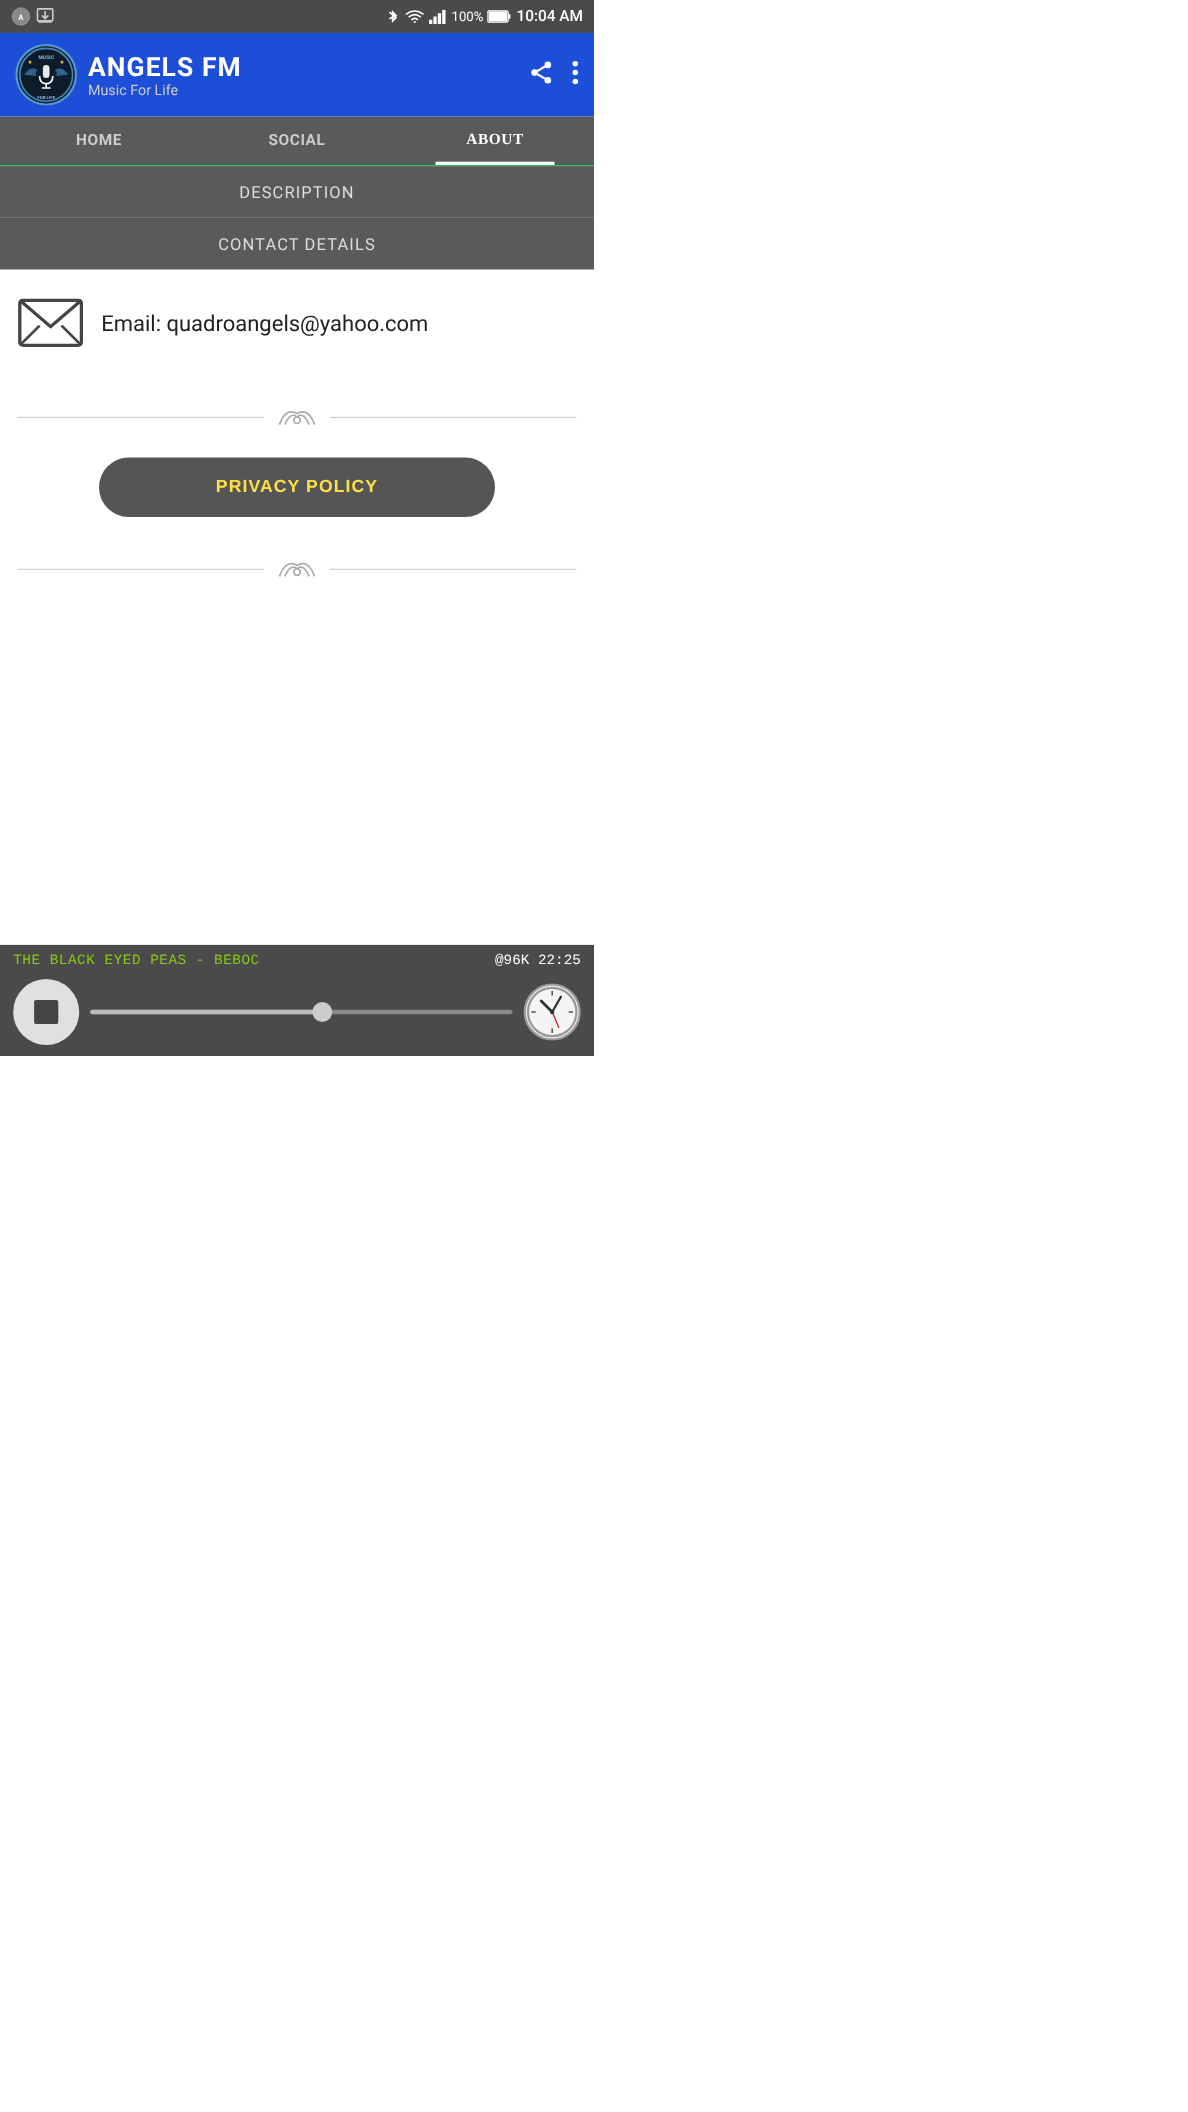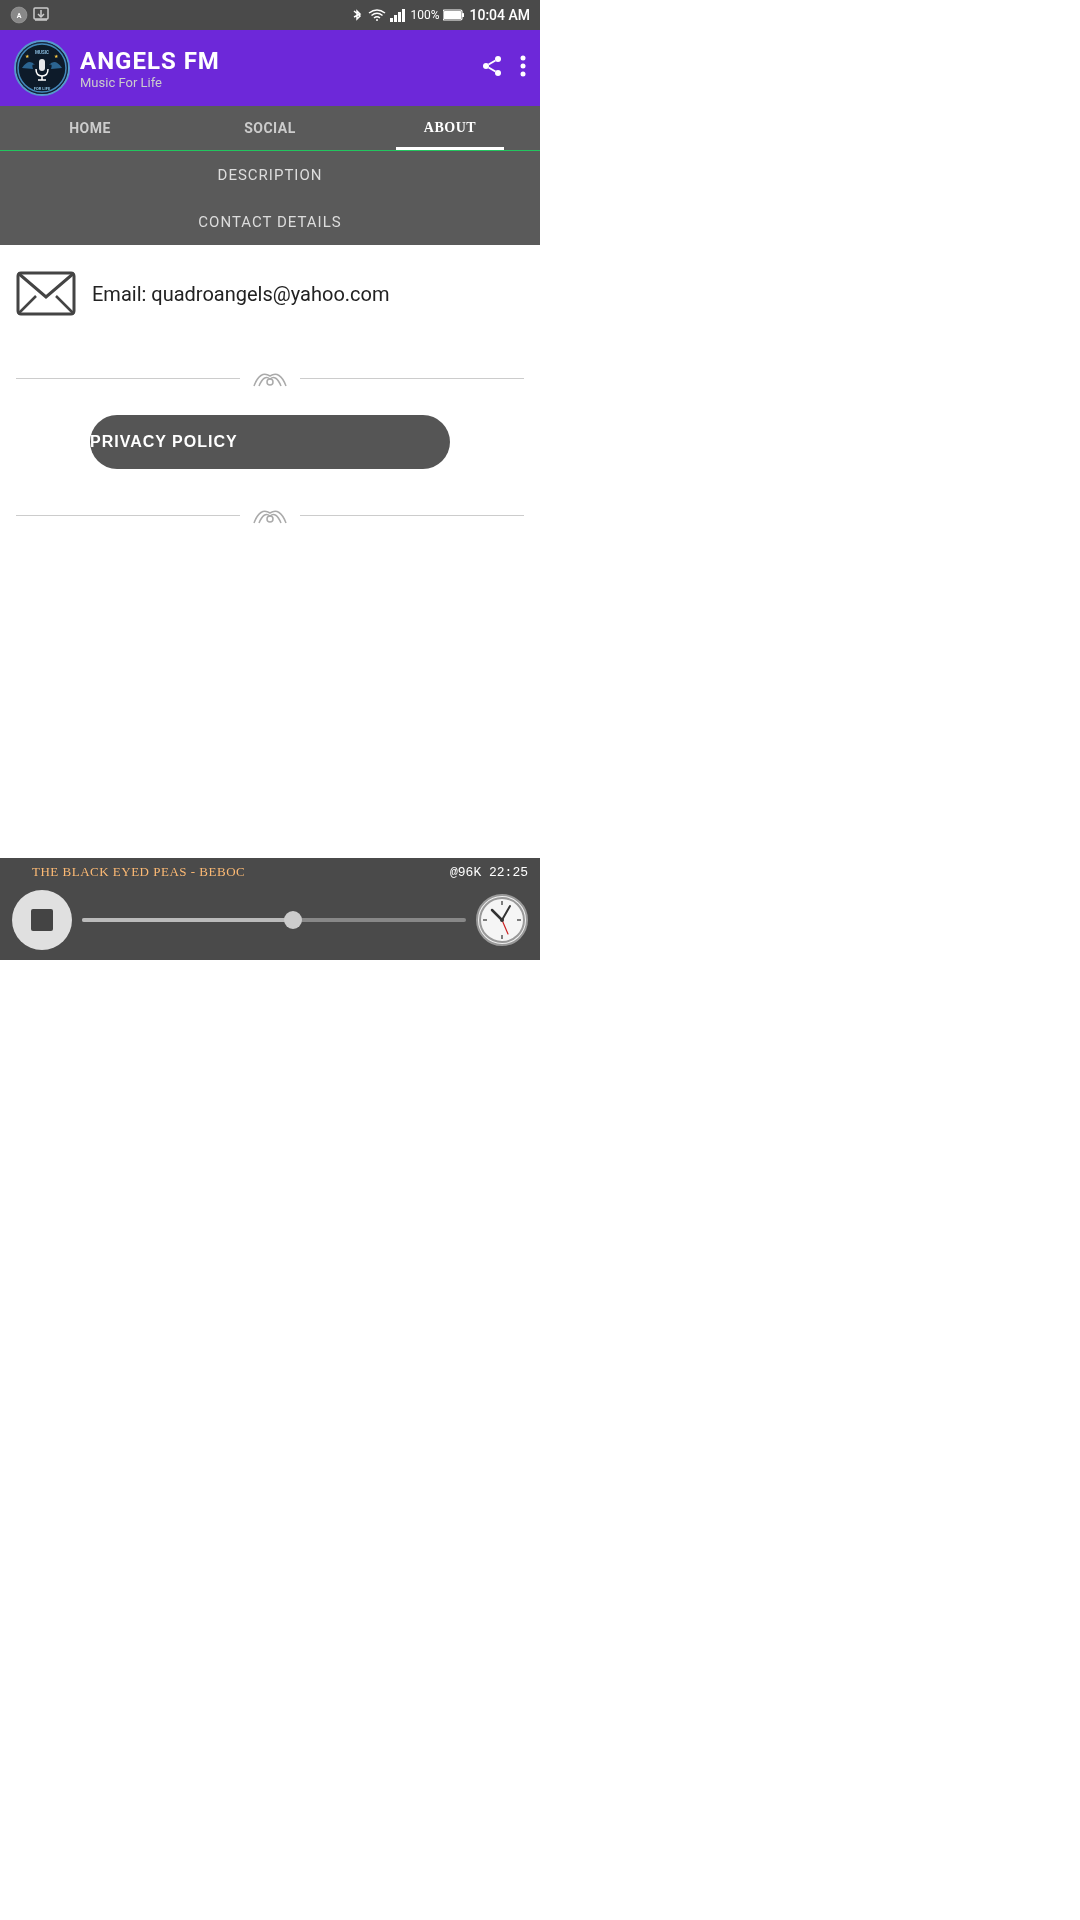--- a/index.html
+++ b/index.html
@@ -34,21 +34,21 @@
     .status-right {
       display: flex;
       align-items: center;
       gap: 4px;
       font-size: 12px;
     }
 
     
     .header {
       width: 100%;
-      background: #6d28d9;
+      background: #1d4ed8;
       padding: 10px 14px;
       display: flex;
       align-items: center;
       justify-content: space-between;
     }
     .header-left {
       display: flex;
       align-items: center;
       gap: 10px;
     }
@@ -199,47 +199,46 @@
 
     
     .privacy-btn {
       display: block;
       margin: 0 auto 10px auto;
       width: 360px;
       padding: 18px 0;
       background: #555555;
       border: none;
       border-radius: 50px;
-      color: #ffffff;
+      color: #fde047;
       font-size: 16px;
       font-weight: bold;
       letter-spacing: 1px;
-      text-align: left;
+      text-align: center;
       cursor: pointer;
     }
 
     
     .now-playing {
       position: absolute;
       bottom: 0;
       width: 100%;
       background: #4a4a4a;
     }
     .now-playing-info {
       padding: 6px 12px 4px 12px;
       display: flex;
       justify-content: space-between;
       align-items: center;
     }
     .song-title {
-      font-family: Liberation Serif, serif;
+      font-family: Liberation Mono, monospace;
       font-size: 13px;
-      color: #fdba74;
+      color: #84cc16;
       letter-spacing: 0.5px;
-      margin-left: 20px;
     }
     .song-meta {
       font-family: 'Courier New', monospace;
       font-size: 13px;
       color: #ffffff;
     }
     .player-controls {
       display: flex;
       align-items: center;
       padding: 6px 12px 10px 12px;

